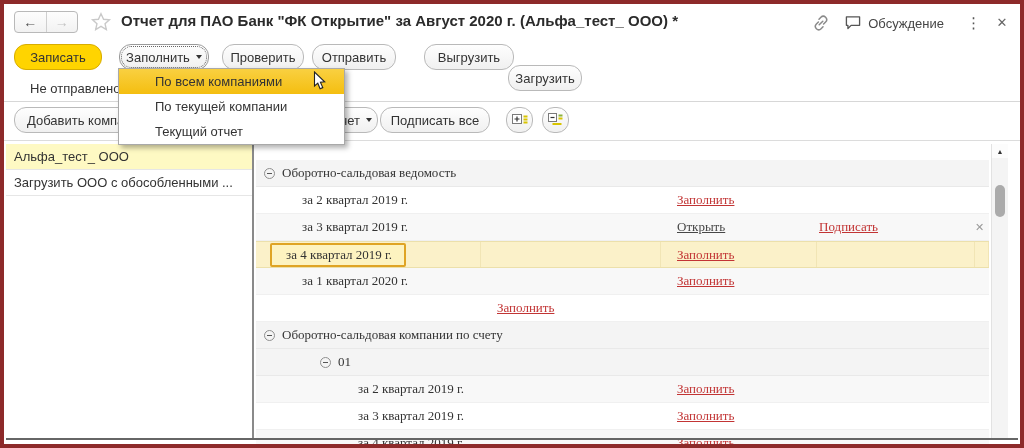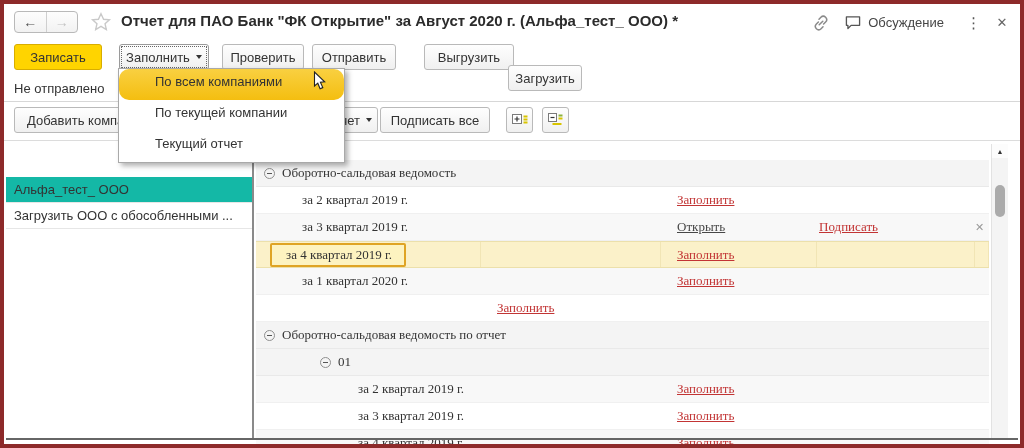--- a/index.html
+++ b/index.html
@@ -8,46 +8,46 @@
 
   
   .titlebar{position:absolute;left:0;top:0;width:100%;height:37px;background:#fff;}
   .navpill{position:absolute;left:10px;top:7px;width:64px;height:22px;border:1px solid #b9b9b9;border-radius:4px;display:flex;box-sizing:border-box;background:linear-gradient(#fdfdfd,#f2f2f2);}
   .navhalf{flex:1;display:flex;align-items:center;justify-content:center;font-size:14px;}
   .navhalf.back{border-right:1px solid #cfcfcf;color:#4d4d4d;}
   .navhalf.fwd{color:#c3c3c3;}
   .star{position:absolute;left:86px;top:7px;}
   .page-title{position:absolute;left:117px;top:8px;font-size:15px;font-weight:bold;color:#2b2b2b;white-space:nowrap;}
   .tb-right{position:absolute;right:10px;top:0;height:37px;display:flex;align-items:center;gap:14px;}
-  .disc{display:flex;align-items:center;gap:6px;font-size:13px;color:#454545;}
+  .disc{display:flex;align-items:flex-end;gap:6px;font-size:13px;color:#454545;}
   .kebab{font-size:15px;color:#555;margin-left:8px;width:14px;text-align:center;}
   .xclose{font-size:13px;color:#666;width:16px;text-align:center;}
 
   
-  .btn{position:absolute;height:26px;background:linear-gradient(#fefefe,#f0f0f0);border:1px solid #b9b9b9;border-radius:3px;font-size:13px;color:#333;display:flex;align-items:center;justify-content:center;box-sizing:border-box;white-space:nowrap;}
+  .btn{position:absolute;height:26px;background:linear-gradient(#fefefe,#f0f0f0);border:1px solid #b9b9b9;border-radius:12px;font-size:13px;color:#333;display:flex;align-items:center;justify-content:center;box-sizing:border-box;white-space:nowrap;}
   .btn.yellow{background:#ffd400;border-color:#d8ad00;}
   .btn.focused{border:1px solid #9a9a9a;outline:1px dotted #666;outline-offset:-3px;}
   .caret{display:inline-block;width:0;height:0;border-left:3.5px solid transparent;border-right:3.5px solid transparent;border-top:4px solid #333;margin-left:6px;}
 
   
   .r1{top:40px;} .r2{top:103px;}
-  .status-text{position:absolute;left:10px;top:77px;font-size:13px;color:#333;}
+  .status-text{position:absolute;left:26px;top:77px;font-size:13px;color:#333;}
   .sep1{position:absolute;left:0;top:97px;width:100%;height:1px;background:#d7d7d7;}
 
   
   .dropdown{position:absolute;left:114px;top:64px;width:227px;background:#fff;border:1px solid #a9a9a9;box-shadow:3px 3px 5px rgba(0,0,0,.30);z-index:50;box-sizing:border-box;}
-  .menu-item{height:31px;line-height:25px;padding-left:36px;font-size:13px;color:#333;white-space:nowrap;border-radius:10px;}
+  .menu-item{height:25px;line-height:25px;padding-left:36px;font-size:13px;color:#333;white-space:nowrap;}
   .menu-item.hl{background:linear-gradient(#f9d041,#f4be10);}
   .cursor{position:absolute;left:309px;top:67px;z-index:60;}
 
   
   .panels{position:absolute;left:0;top:136px;width:100%;height:298px;border-top:1px solid #dcdcdc;box-sizing:border-box;}
   .leftpanel{position:absolute;left:2px;top:140px;width:246px;bottom:6px;background:#fff;}
   .company{height:25px;line-height:25px;padding-left:8px;font-size:13px;color:#333;border-bottom:1px solid #e6e6e6;white-space:nowrap;overflow:hidden;}
-  .company.sel{background:#14b8a6;margin-top:33px;}
+  .company.sel{background:#fef9c3;}
   .splitter{position:absolute;left:248px;top:136px;width:2px;height:298px;background:#8a8a8a;}
 
   
   .rtable{position:absolute;left:252px;top:156px;width:733px;height:294px;overflow:hidden;background:#22c55e;font-family:Liberation Serif, serif;}
   .trow{display:grid;grid-template-columns:225px 180px 156px 158px 14px;height:27px;box-sizing:border-box;border-bottom:1px solid #f0f0f0;background:#fff;font-size:13px;color:#333;}
   .trow.group{background:#f4f4f4;border-bottom:1px solid #e9e9e9;}
   .trow.alt{background:#f8f8f8;}
   .trow.sel{background:#fbf1c9;border-top:1px solid #ece0ab;border-bottom:1px solid #ece0ab;}
   .trow.sel .cell{border-right:1px solid #f1e5b5;}
   .cell{display:flex;align-items:center;white-space:nowrap;overflow:hidden;box-sizing:border-box;height:100%;}
@@ -234,21 +234,21 @@
           <div class="cell"></div>
           <div class="cell a1">
             <span class="link red">Заполнить</span>
           </div>
           <div class="cell a2"></div>
           <div class="cell x"></div>
         </div>
         <div class="trow group">
           <div class="cell name span" style="padding-left: 8px;">
             <span class="tree-minus"></span>
-            <span class="lbl">Оборотно-сальдовая ведомость по отчет</span>
+            <span class="lbl">Оборотно-сальдовая компании по счету</span>
           </div>
         </div>
         <div class="trow group">
           <div class="cell name span" style="padding-left: 64px;">
             <span class="tree-minus"></span>
             <span class="lbl">01</span>
           </div>
         </div>
         <div class="trow item alt">
           <div class="cell name" style="padding-left: 102px;">

